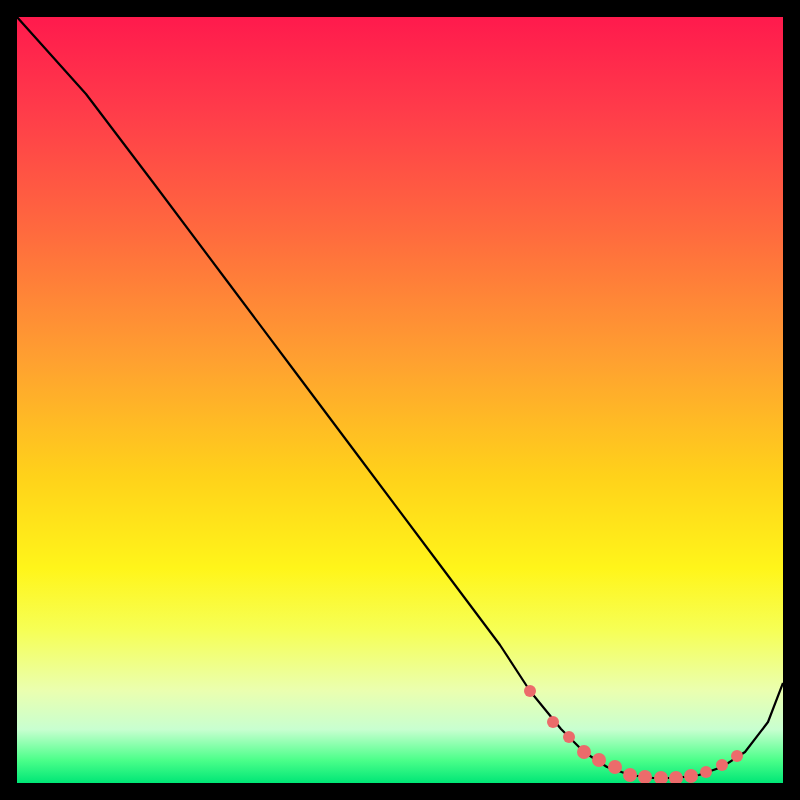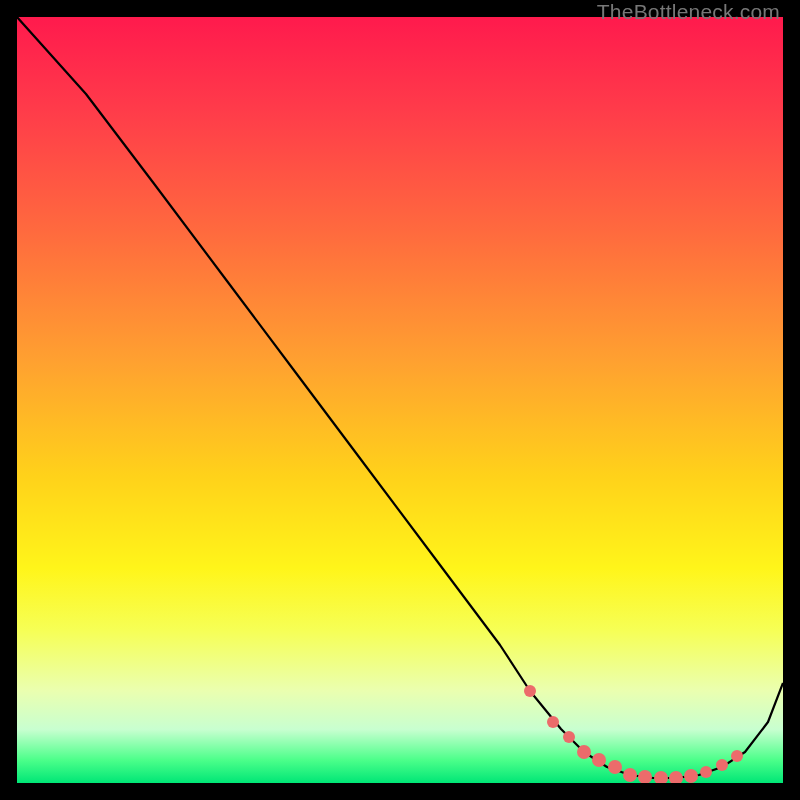--- a/index.html
+++ b/index.html
@@ -100,14 +100,13 @@
       <circle class="dot" cx="613" cy="758" r="7"></circle>
       <circle class="dot" cx="628" cy="760" r="7"></circle>
       <circle class="dot" cx="644" cy="761" r="7"></circle>
       <circle class="dot" cx="659" cy="761" r="7"></circle>
       <circle class="dot" cx="674" cy="759" r="7"></circle>
       <circle class="dot" cx="689" cy="755" r="6"></circle>
       <circle class="dot" cx="705" cy="748" r="6"></circle>
       <circle class="dot" cx="720" cy="739" r="6"></circle>
     </svg>
   </div>
-  <div class="attribution">TheBottleneck.com</div>
 </div>
 
 </body></html>

